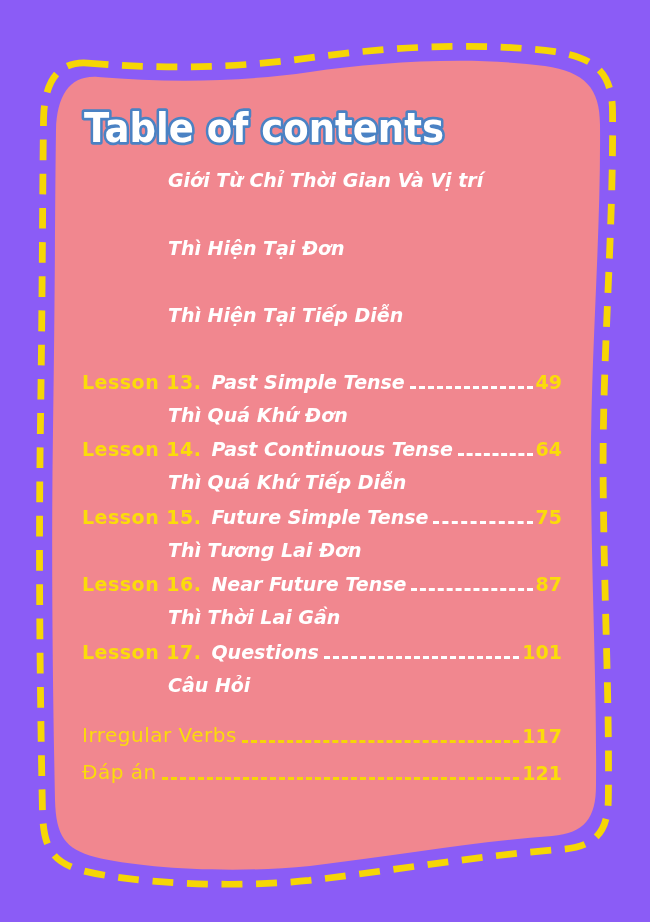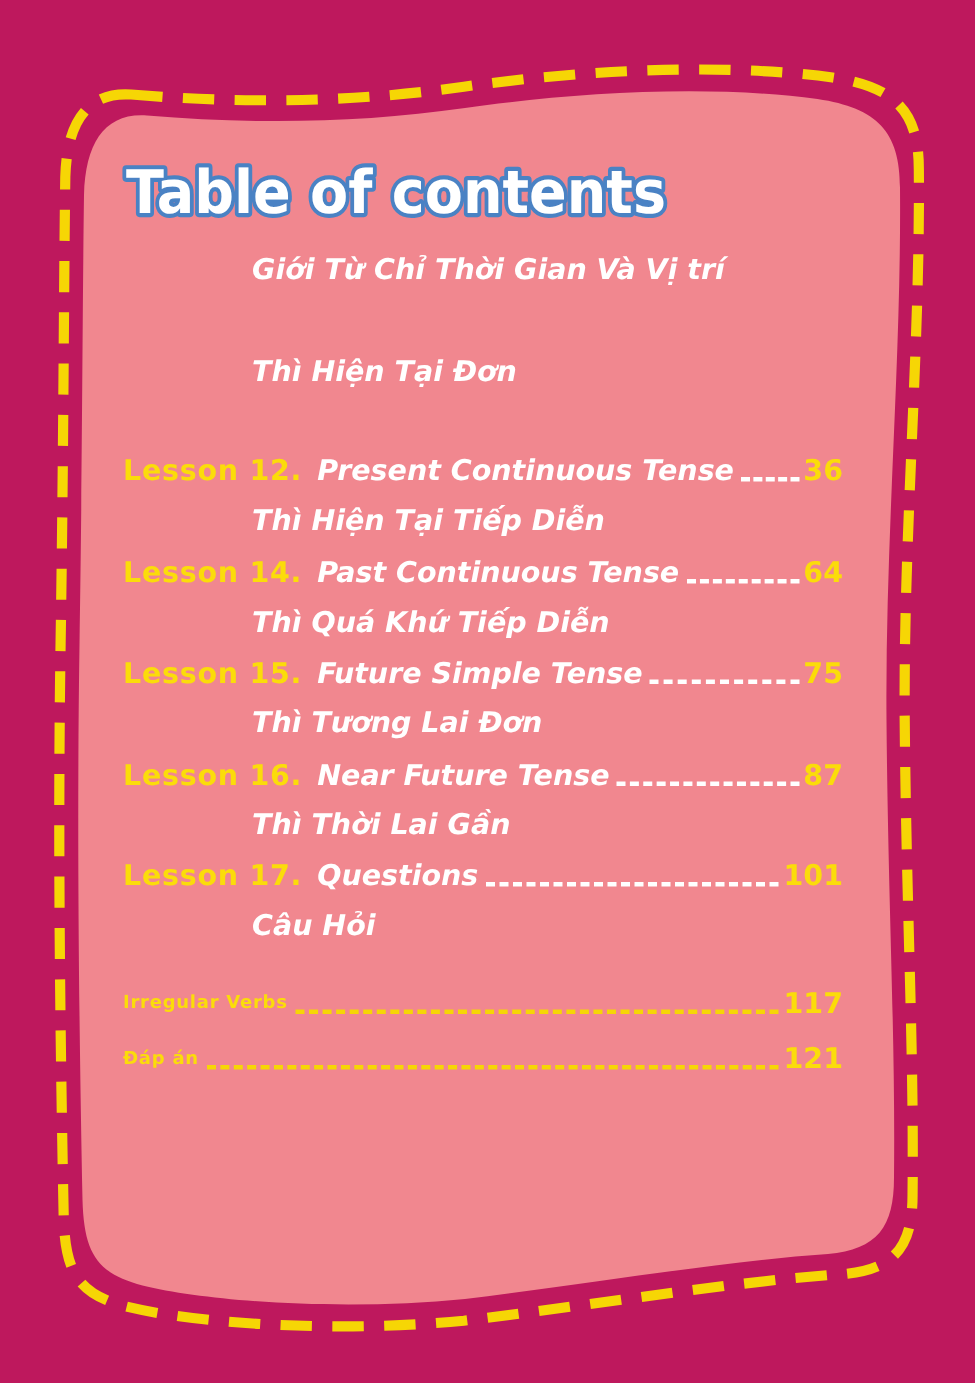--- a/index.html
+++ b/index.html
@@ -1,19 +1,19 @@
 <!DOCTYPE html>
 <html><head>
 <meta charset="utf-8">
 <style>
   html,body{margin:0;padding:0;background:#ffffff;}
   .page{
     position:relative;
     width:650px;height:922px;
-    background:#be185d;
+    background:#8b5cf6;
     overflow:hidden;
     font-family:"DejaVu Sans", sans-serif;
   }
   .blob{position:absolute;left:0;top:0;}
   .title-wrap{position:absolute;left:80px;top:96px;width:440px;height:62px;}
   .content{
     position:absolute;
     left:82px;top:160px;right:88px;
   }
   .entry{height:67.5px;}
@@ -63,22 +63,22 @@
   }
   .footer-rows{padding-top:12px;}
   .footer-row{
     display:flex;
     align-items:flex-end;
     height:37px;
     white-space:nowrap;
   }
   .footer-label{
     color:#FBDC0A;
-    font-weight:bold;
-    font-size:12px;
+    font-weight:normal;
+    font-size:20px;
     line-height:27px;
     letter-spacing:0.5px;
   }
 </style>
 </head>
 <body>
 
 <div class="page">
 
   <svg class="blob" width="650" height="922" viewBox="0 0 650 922">
@@ -115,31 +115,36 @@
       </div>
     </div>
 
     <div class="entry">
       <div class="row-sub">
         <span class="lesson-subtitle">Thì Hiện Tại Đơn</span>
       </div>
     </div>
 
     <div class="entry">
-      <div class="row-main">
-        <span class="lesson-label">Lesson 12.</span>
-        <span class="lesson-title">Present Continuous Tense</span>
-        <span class="leader"></span>
-        <span class="page-num">36</span>
-      </div>
       <div class="row-sub">
         <span class="lesson-subtitle">Thì Hiện Tại Tiếp Diễn</span>
       </div>
     </div>
 
+    <div class="entry">
+      <div class="row-main">
+        <span class="lesson-label">Lesson 13.</span>
+        <span class="lesson-title">Past Simple Tense</span>
+        <span class="leader"></span>
+        <span class="page-num">49</span>
+      </div>
+      <div class="row-sub">
+        <span class="lesson-subtitle">Thì Quá Khứ Đơn</span>
+      </div>
+    </div>
 
     <div class="entry">
       <div class="row-main">
         <span class="lesson-label">Lesson 14.</span>
         <span class="lesson-title">Past Continuous Tense</span>
         <span class="leader"></span>
         <span class="page-num">64</span>
       </div>
       <div class="row-sub">
         <span class="lesson-subtitle">Thì Quá Khứ Tiếp Diễn</span>

